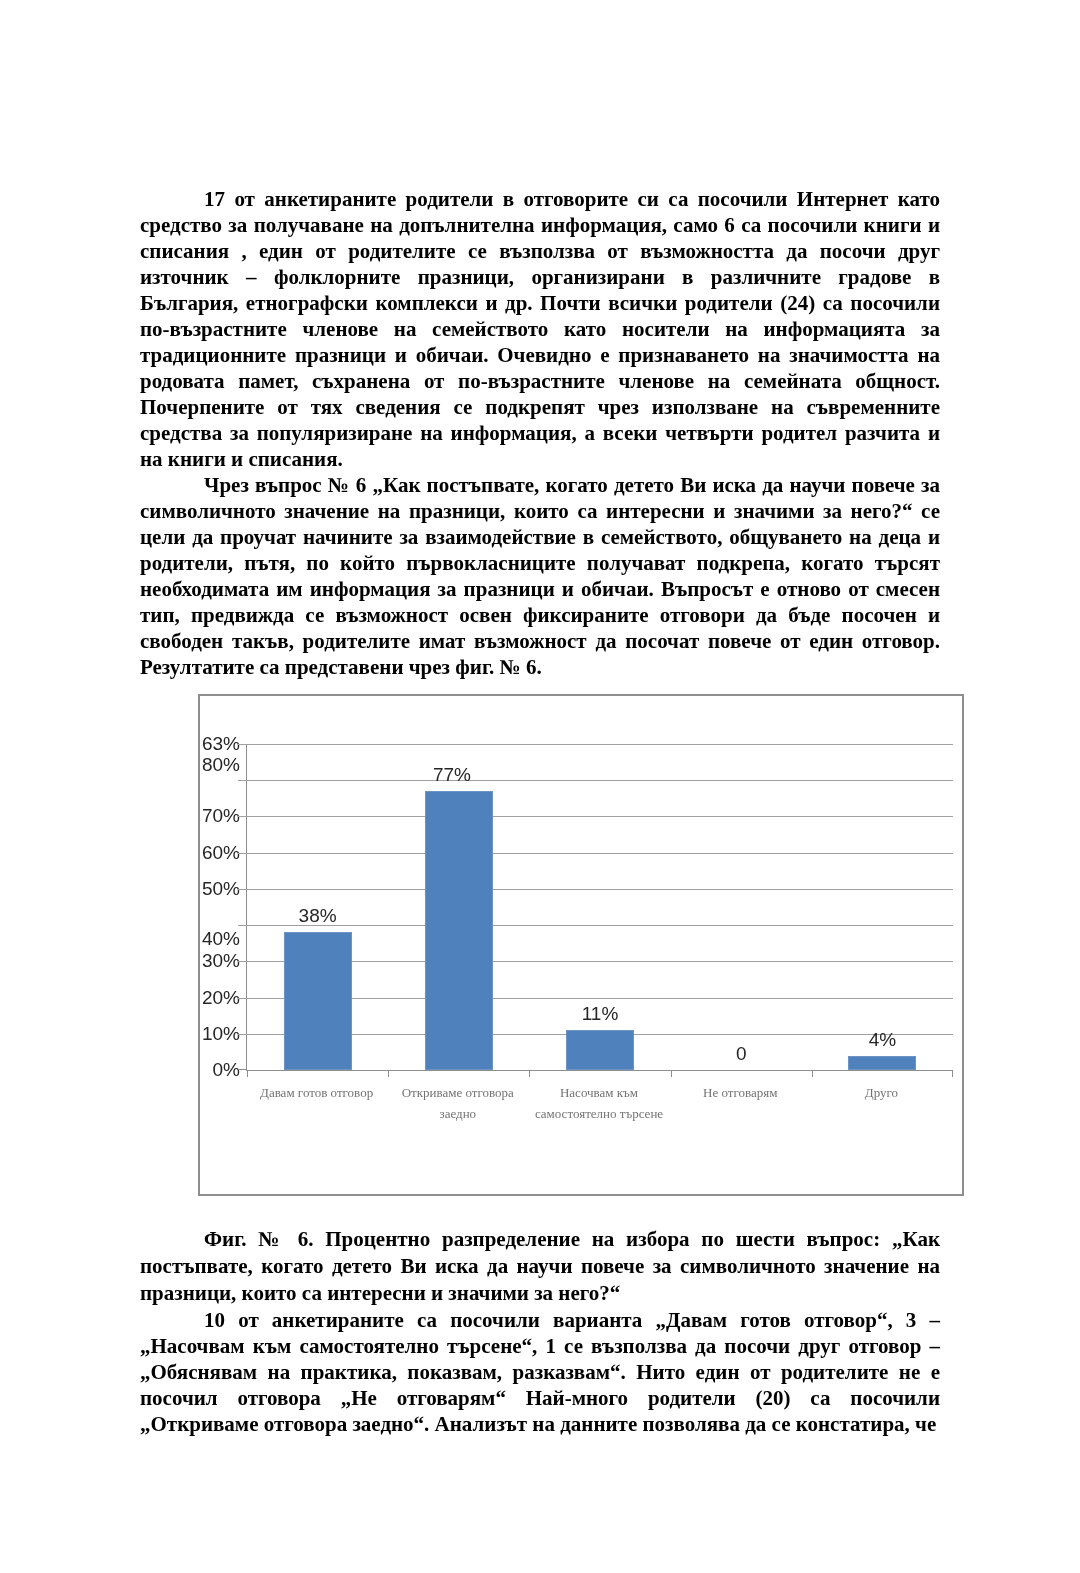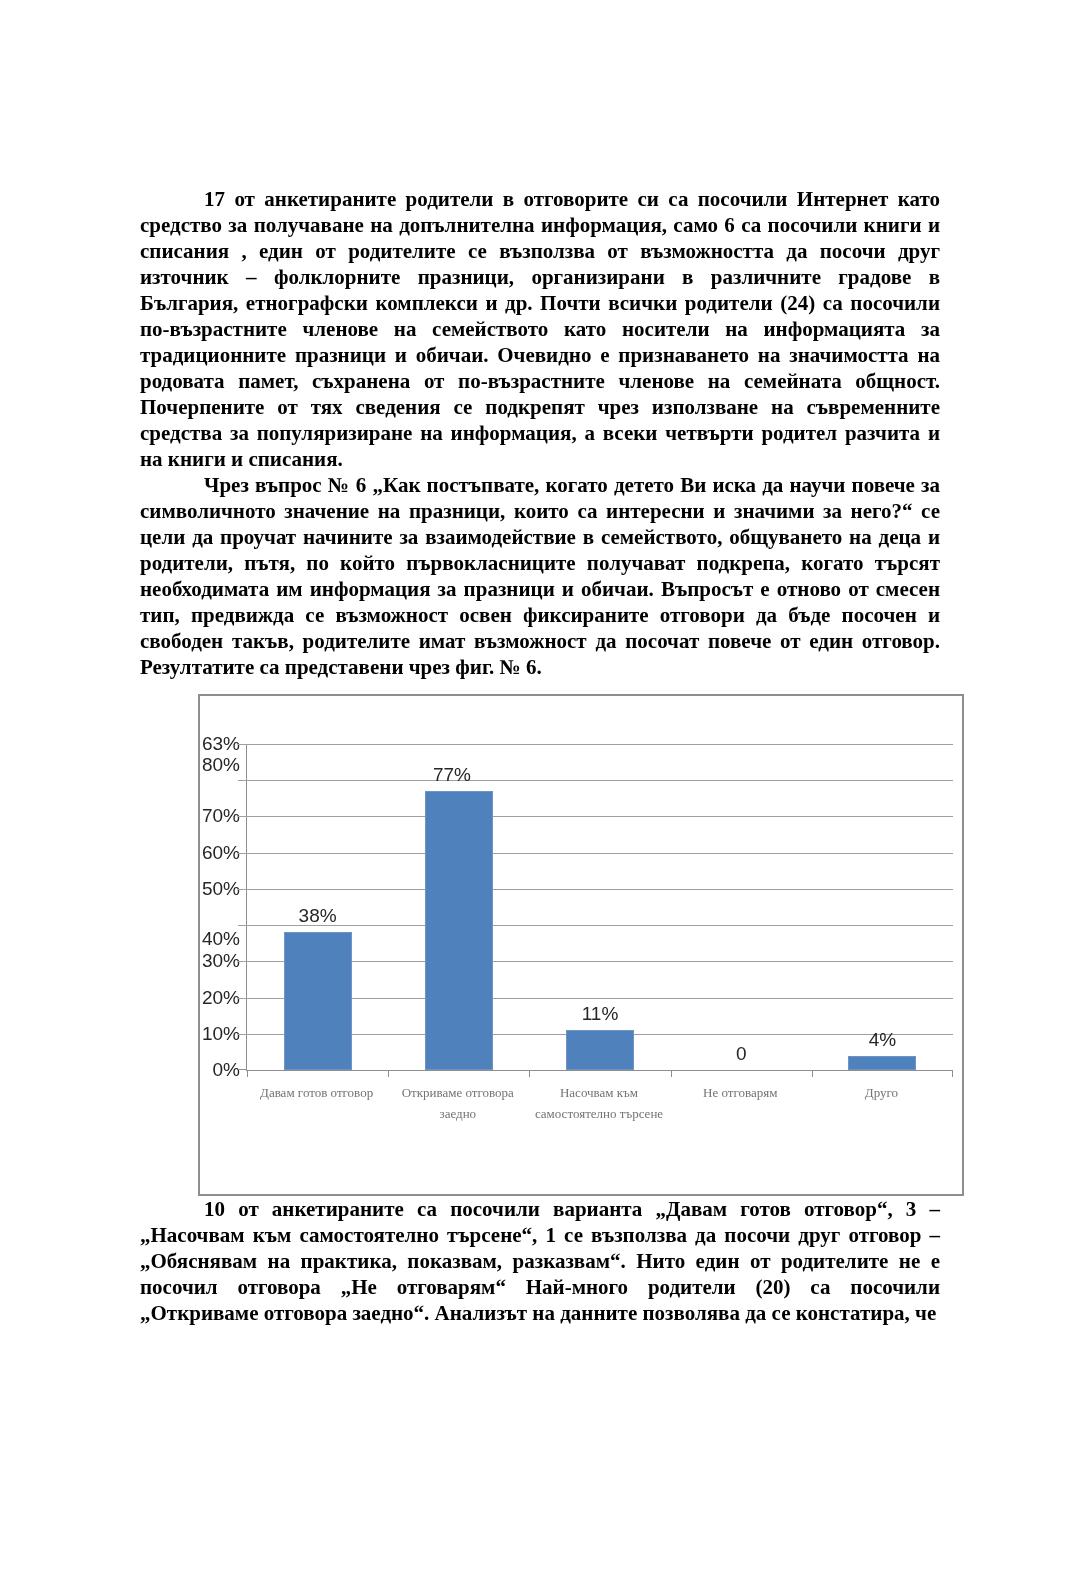--- a/index.html
+++ b/index.html
@@ -153,17 +153,18 @@
       </div>
     <div class="x-labels">
         <div class="category-label">Давам готов отговор</div>
         <div class="category-label">Откриваме отговора заедно</div>
         <div class="category-label">Насочвам към самостоятелно търсене</div>
         <div class="category-label">Не отговарям</div>
         <div class="category-label">Друго</div>
       </div>
   </div>
 
+  <p class="caption">Фиг. № 6. Процентно разпределение на избора по шести въпрос: „Как постъпвате, когато детето Ви иска да научи повече за символичното значение на празници, които са интересни и значими за него?“</p>
 
   <p class="body-text">10 от анкетираните са посочили варианта „Давам готов отговор“, 3 – „Насочвам към самостоятелно търсене“, 1 се възползва да посочи друг отговор – „Обяснявам на практика, показвам, разказвам“. Нито един от родителите не е посочил отговора „Не отговарям“ Най-много родители (20) са посочили „Откриваме отговора заедно“. Анализът на данните позволява да се констатира, че</p>
 
 
 </div>
 
 </body></html>

